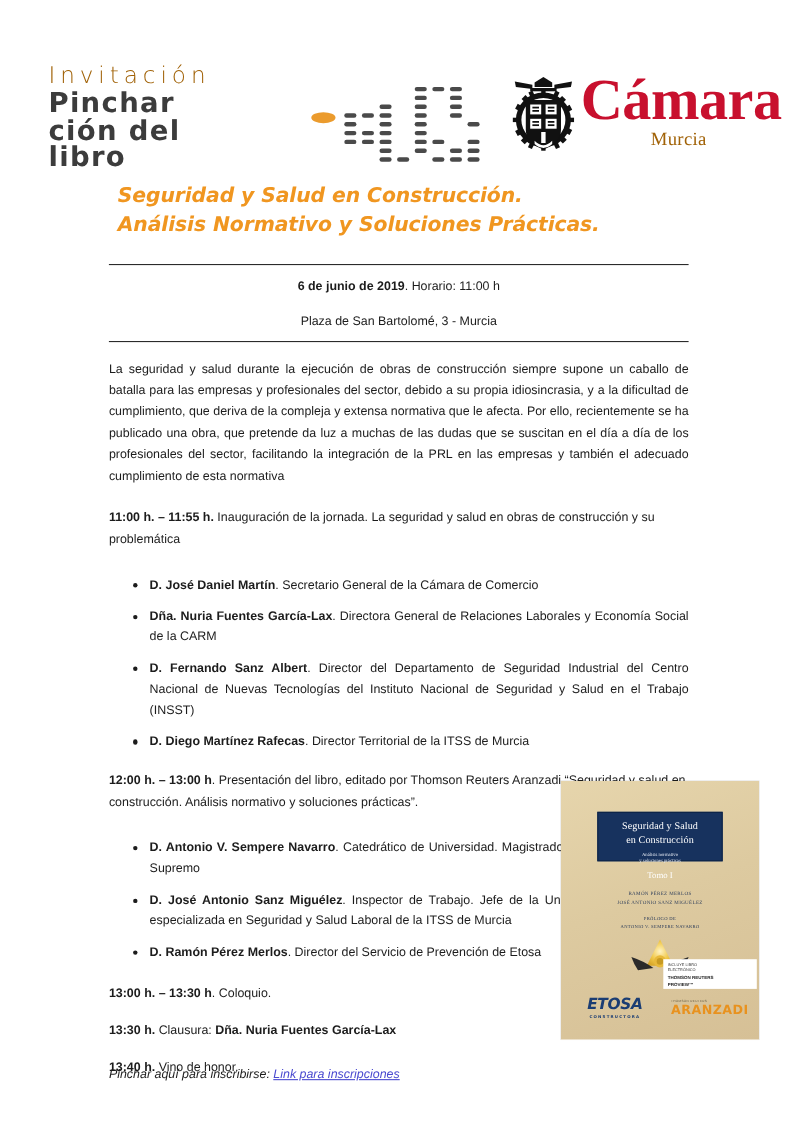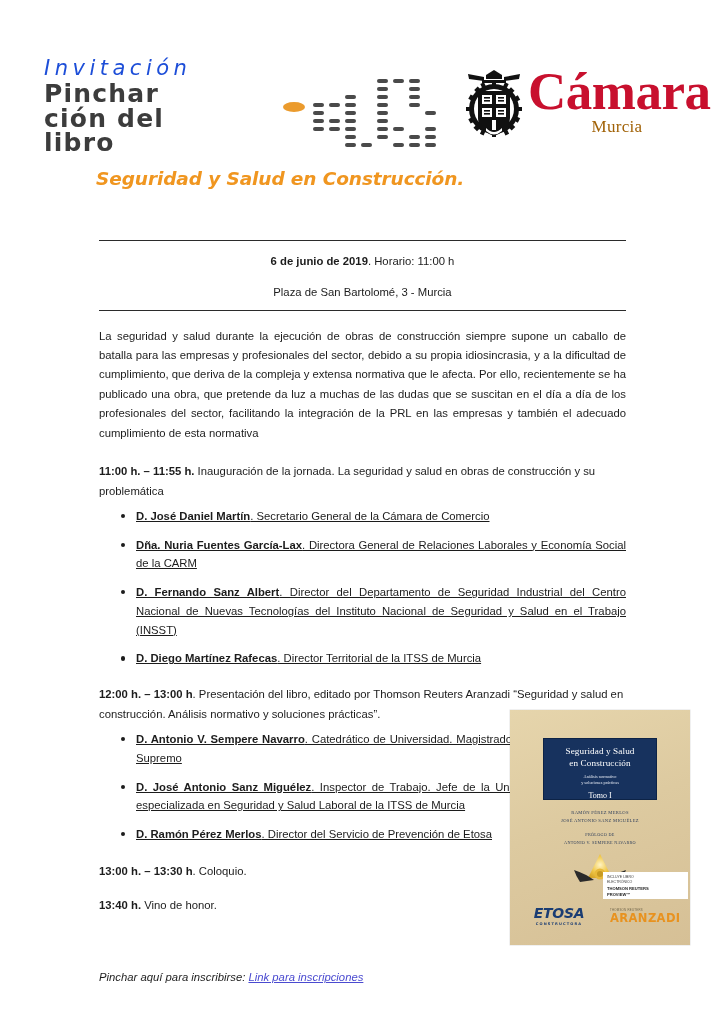--- a/index.html
+++ b/index.html
@@ -35,24 +35,23 @@
     position: absolute;
     left: 44px;
     top: 58px;
     width: 240px;
   }
   .invite-word {
     font-family: "DejaVu Sans", sans-serif;
     font-size: 21px;
     font-weight: 300;
     letter-spacing: 4.5px;
-    color: #1d4ed8;
+    color: #a16207;
     line-height: 1;
     margin-bottom: 3px;
-    font-style: italic;
   }
   .invite-big {
     font-family: "DejaVu Sans", sans-serif;
     font-size: 25px;
     font-weight: 800;
     letter-spacing: 1.2px;
     color: #3c3c3c;
     line-height: 0.98;
     text-transform: none;
   }
@@ -112,21 +111,21 @@
     color: #a16207;
     text-align: center;
     width: 178px;
     margin-top: 1px;
     letter-spacing: 0.3px;
   }
 
   
   .doc-title {
     position: absolute;
-    left: 96px;
+    left: 107px;
     top: 166px;
     width: 560px;
     font-family: "DejaVu Sans", sans-serif;
     font-size: 18.5px;
     font-weight: 700;
     font-style: italic;
     color: #f09620;
     line-height: 1.42;
     letter-spacing: -0.1px;
   }
@@ -164,24 +163,23 @@
     line-height: 1.72;
   }
 
   .agenda-head {
     margin: 19px 0 0 0;
     line-height: 1.72;
   }
   .agenda-head.tight { margin-top: 17px; }
 
   ul.speakers {
-    margin: 6px 0 0 0;
+    margin: 22px 0 0 0;
     padding: 0 0 0 37px;
     list-style: none;
-    text-decoration: underline;
   }
   ul.speakers li {
     position: relative;
     margin: 0 0 10px 0;
     line-height: 1.66;
     text-align: justify;
   }
   ul.speakers li:last-child { margin-bottom: 0; }
   ul.speakers li::before {
     content: "";
@@ -224,21 +222,21 @@
     height: 235px;
     background: linear-gradient(160deg, #e6d5ac 0%, #ddcaa0 45%, #d6c096 100%);
     box-shadow: 0 0 0 0.5px rgba(0,0,0,0.12);
     overflow: hidden;
   }
   .book-titlebox {
     position: absolute;
     left: 33px;
     top: 28px;
     width: 114px;
-    height: 62px;
+    height: 45px;
     background: #17325e;
     border: 1.4px solid #0d2game;
     border: 1.4px solid #0d2346;
     color: #ffffff;
     text-align: center;
     padding-top: 6px;
     box-sizing: border-box;
   }
   .bt-main {
     font-family: "Liberation Serif", serif;
@@ -459,20 +457,21 @@
     </div>
 
     <div class="camara-logo">
       <div class="camara-word">Cámara</div>
       <div class="camara-sub">Murcia</div>
     </div>
   </div>
 
   <div class="doc-title">
     <span>Seguridad y Salud en Construcción.</span>
+    <span>Análisis Normativo y Soluciones Prácticas.</span>
   </div>
 
   <div class="content">
 
     <hr class="rule">
 
     <div class="venue">
       <p><b>6 de junio de 2019</b><span>. Horario: 11:00 h</span></p>
       <p>Plaza de San Bartolomé, 3 - Murcia</p>
     </div>
@@ -492,20 +491,21 @@
 
     <p class="agenda-head tight"><b>12:00 h. – 13:00 h</b><span>. Presentación del libro, editado por Thomson Reuters Aranzadi “Seguridad y salud en construcción. Análisis normativo y soluciones prácticas”.</span></p>
 
     <ul class="speakers narrow">
       <li><b>D. Antonio V. Sempere Navarro</b><span>. Catedrático de Universidad. Magistrado del Supremo</span></li>
       <li><b>D. José Antonio Sanz Miguélez</b><span>. Inspector de Trabajo. Jefe de la Unidad especializada en Seguridad y Salud Laboral de la ITSS de Murcia</span></li>
       <li><b>D. Ramón Pérez Merlos</b><span>. Director del Servicio de Prevención de Etosa</span></li>
     </ul>
 
     <p class="closing-line first"><b>13:00 h. – 13:30 h</b><span>. Coloquio.</span></p>
+    <p class="closing-line"><b>13:30 h.</b><span> Clausura: </span><b>Dña. Nuria Fuentes García-Lax</b></p>
     <p class="closing-line"><b>13:40 h.</b><span> Vino de honor.</span></p>
   </div>
 
   <div class="signup">
     <span>Pinchar aquí para inscribirse: </span><a href="#">Link para inscripciones</a>
   </div>
 
   <div class="book">
     <div class="book-titlebox">
       <div class="bt-main">

